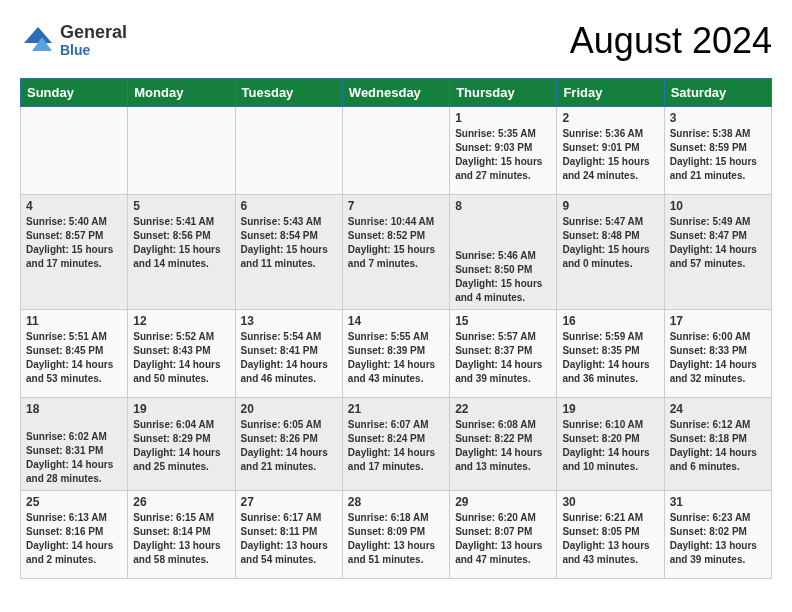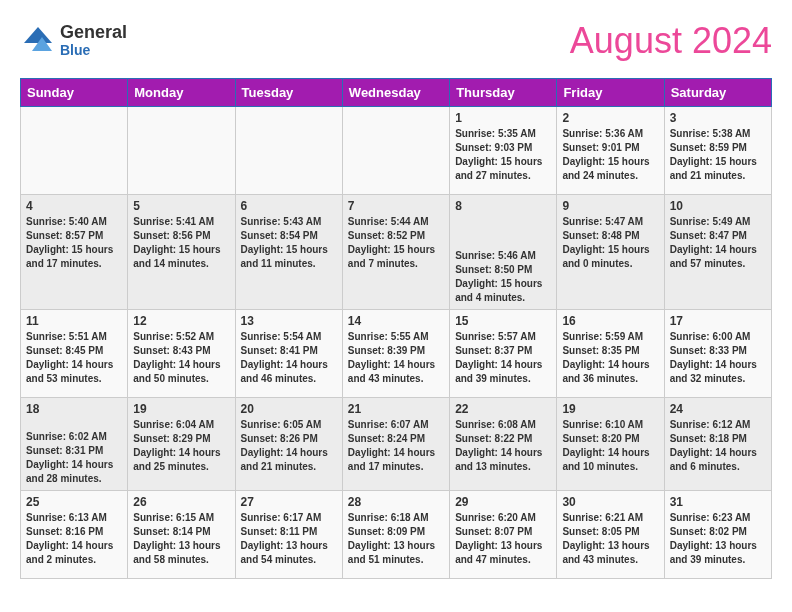--- a/index.html
+++ b/index.html
@@ -39,33 +39,33 @@
       width: 36px;
       height: 36px;
       margin-right: 4px;
     }
     .title-block {
       text-align: right;
     }
     .month-year {
       font-size: 36px;
       font-weight: normal;
-      color: #ec4899;
+      color: #000000;
     }
     .location {
       font-size: 16px;
       color: #333;
     }
     table {
       width: 100%;
       border-collapse: collapse;
       table-layout: fixed;
     }
     thead tr th {
-      background-color: #a21caf;
+      background-color: #15803d;
       color: #fff;
       text-align: left;
       padding: 6px 6px;
       font-size: 13px;
       font-weight: bold;
       border: 1px solid #2a6db5;
     }
     tbody tr td {
       border: 1px solid #ccc;
       vertical-align: top;
@@ -177,21 +177,21 @@
         </td>
         <td>
           <div class="day-num">6</div>
           <div class="day-info" style="white-space: pre-line;">Sunrise: 5:43 AM
 Sunset: 8:54 PM
 Daylight: 15 hours
 and 11 minutes.</div>
         </td>
         <td>
           <div class="day-num">7</div>
-          <div class="day-info" style="white-space: pre-line;">Sunrise: 5:44 AM
+          <div class="day-info" style="white-space: pre-line;">Sunrise: 10:44 AM
 Sunset: 8:52 PM
 Daylight: 15 hours
 and 7 minutes.</div>
         </td>
         <td>
           <div class="day-num">8</div>
           <div class="day-info" style="white-space: pre-line; margin-top: 36px;">Sunrise: 5:46 AM
 Sunset: 8:50 PM
 Daylight: 15 hours
 and 4 minutes.</div>

